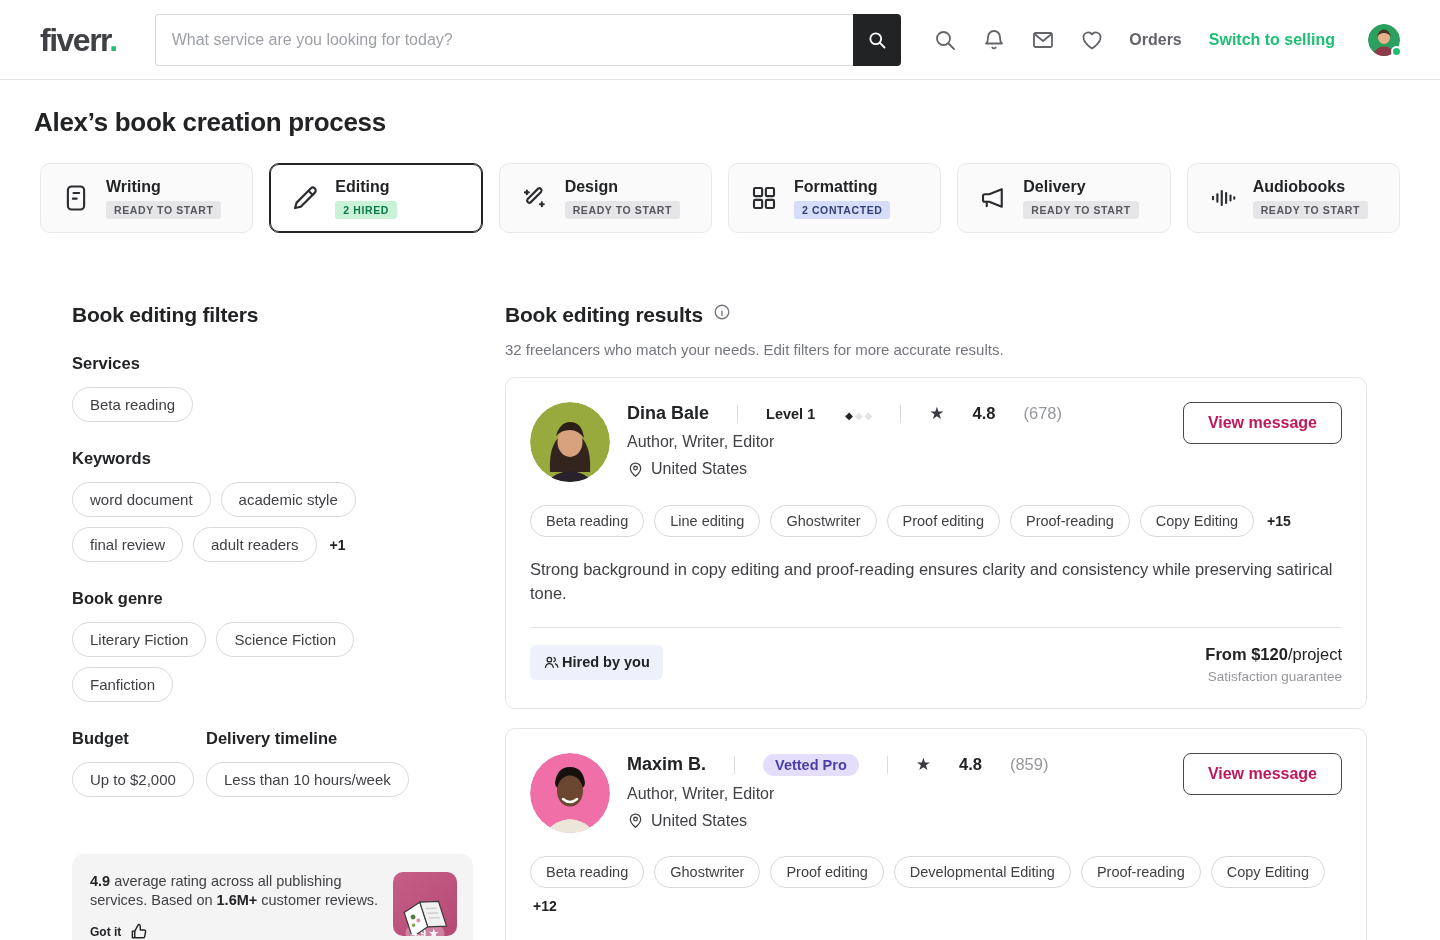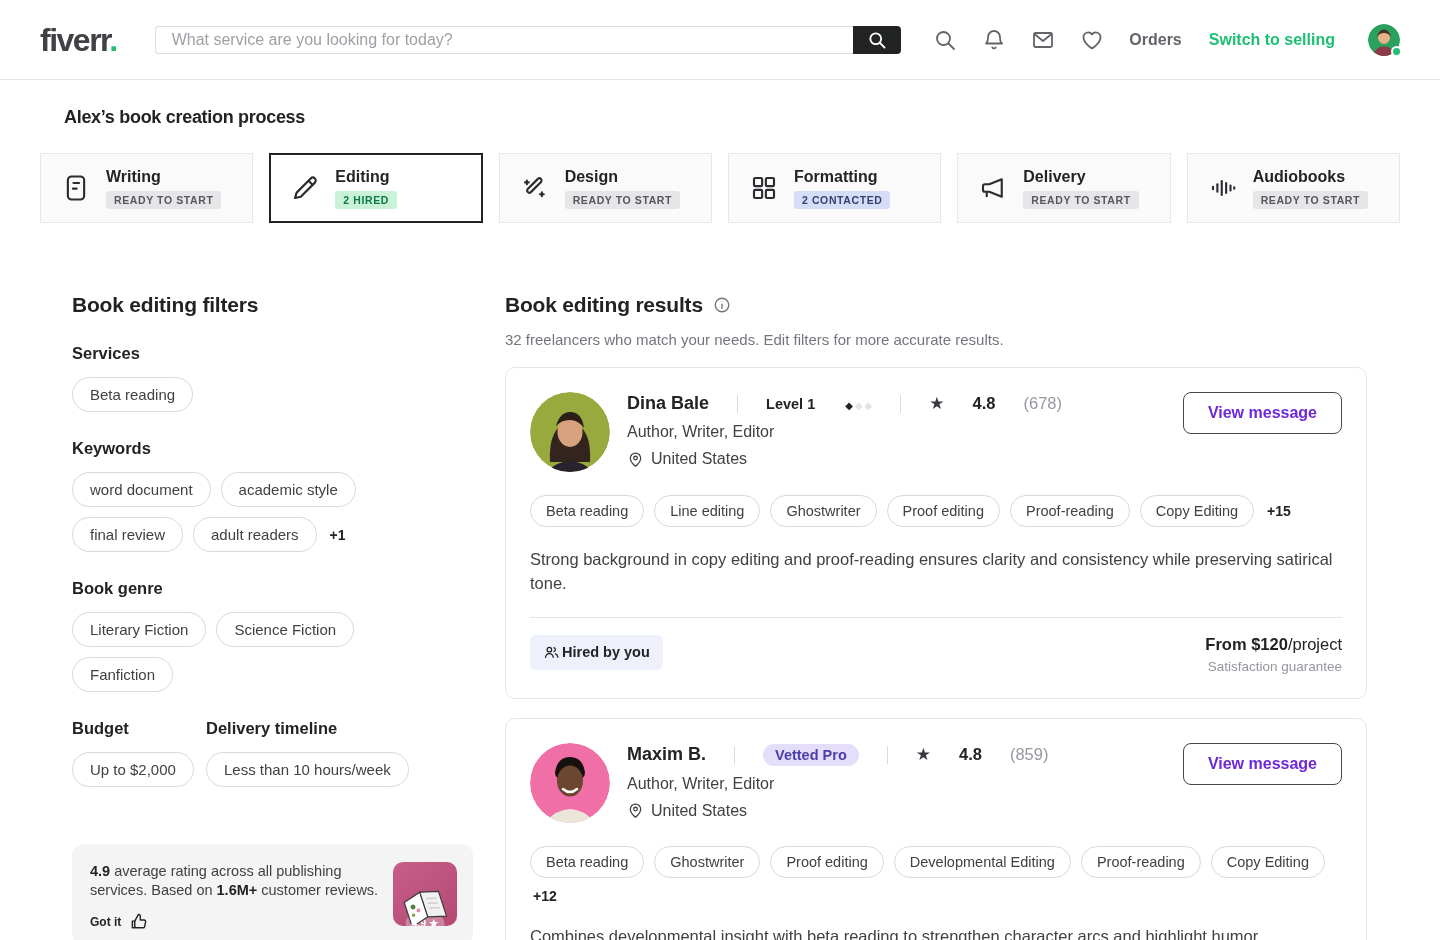--- a/index.html
+++ b/index.html
@@ -3,39 +3,39 @@
 <meta charset="utf-8">
 <style>
   * { box-sizing: border-box; margin: 0; padding: 0; }
   html,body { width:1440px; height:940px; overflow:hidden; background:#fff;
     font-family:"Liberation Sans", sans-serif; color:#222325; }
 
   
   .header { height:80px; border-bottom:1px solid #e4e5e7; display:flex; align-items:center; padding:0 40px; }
   .logo { font-size:32px; font-weight:800; color:#404145; letter-spacing:-1.5px; line-height:1; cursor:pointer; }
   .logo .dot { color:#1dbf73; }
-  .searchbar { display:flex; margin-left:38px; width:746px; height:28px; }
+  .searchbar { display:flex; margin-left:38px; width:746px; height:52px; }
   .searchbar input { flex:1; border:1px solid #dadbdd; border-right:none; border-radius:4px 0 0 4px;
      padding:0 16px; font-size:16px; color:#404145; outline:none; font-family:inherit;}
   .searchbar input::placeholder { color:#9da0a6; }
   .search-btn { width:48px; border:none; background:#222325; border-radius:0 4px 4px 0; display:flex;
      align-items:center; justify-content:center; cursor:pointer; }
   .hdr-right { margin-left:auto; display:flex; align-items:center; gap:25px; }
   .hdr-icon { width:24px; height:24px; color:#62646a; cursor:pointer; display:block; }
   .hdr-link { font-size:16px; color:#62646a; font-weight:600; cursor:pointer; }
   .hdr-link.green { color:#1dbf73; margin-left:2px; }
   .nav-avatar { width:32px; height:32px; border-radius:50%; position:relative; cursor:pointer; margin-left:8px; }
   .nav-avatar svg { display:block; border-radius:50%; }
   .online-dot { position:absolute; right:-2px; bottom:-1px; width:11px; height:11px; border-radius:50%;
      background:#1dbf73; border:2px solid #fff; }
 
   
-  .page-title { margin:27px 64px 0; font-size:18px; font-weight:800; letter-spacing:-0.3px; }
+  .page-title { margin:27px 34px 0; font-size:26px; font-weight:800; letter-spacing:-0.3px; }
   .steps { display:flex; gap:16px; margin:25px 40px 0; }
-  .step { flex:1; height:70px; border:1px solid #e7e8ea; background:#fafafa; border-radius:0;
+  .step { flex:1; height:70px; border:1px solid #e7e8ea; background:#fafafa; border-radius:10px;
      display:flex; align-items:center; padding-left:20px; cursor:pointer; }
   .step.selected { background:#fff; border-color:#222325; box-shadow: inset 0 0 0 1px #222325; }
   .step-icon { width:30px; height:30px; margin-right:15px; color:#2b2c30; flex:none; }
   .step-label { font-size:16px; font-weight:700; }
   .step-status { display:inline-block; margin-top:5px; font-size:10.5px; font-weight:700; letter-spacing:0.6px;
      padding:3px 8px; border-radius:3px; background:#e6e6e8; color:#55575d; }
   .step-status.hired { background:#c9f2d9; color:#0c7a45; }
   .step-status.contacted { background:#d5ddf9; color:#333f70; }
 
   
@@ -62,21 +62,21 @@
   .banner-text b { color:#222325; }
   .banner-cta { margin-top:12px; display:flex; align-items:center; gap:9px; cursor:pointer; }
   .banner-cta span { font-size:12px; font-weight:700; }
   .banner-img { width:64px; height:64px; border-radius:10px; flex:none; position:relative; overflow:hidden;
      background:linear-gradient(140deg,#c75e88 0%,#b44a72 100%); }
   .banner-chip { position:absolute; top:6px; left:50%; transform:translateX(-50%); background:rgba(255,255,255,0.3);
      color:#fff; font-size:10.5px; font-weight:700; padding:1px 6px; border-radius:9px; white-space:nowrap;margin-top:48px; }
   .banner-book { position:absolute; left:10px; bottom:2px; }
 
   
-  .results-head { display:flex; align-items:center; gap:10px; }
+  .results-head { display:flex; gap:10px; }
   .results-title { font-size:21px; font-weight:800; letter-spacing:-0.2px; }
   .info-icon { width:18px; height:18px; color:#74767e; cursor:pointer; }
   .results-sub { margin-top:14px; font-size:15px; color:#74767e; }
 
   .card { border:1px solid #e4e5e7; border-radius:10px; padding:24px; margin-top:19px; background:#fff; }
   .card-head { display:flex; align-items:flex-start; }
   .avatar { width:80px; height:80px; border-radius:50%; overflow:hidden; flex:none; margin-right:17px; }
   .avatar svg { display:block; }
   .card-info { flex:1; padding-top:1px; }
   .name-row { display:flex; align-items:center; gap:28px; }
@@ -87,21 +87,21 @@
   .dmd.empty { color:#e2e3e6; }
   .vetted-badge { background:#e4defb; color:#4b3fa7; font-size:14.5px; font-weight:700;
      padding:3px 12px; border-radius:13px; }
   .star-glyph { font-size:17px; color:#3a3b40; }
   .rate-val { font-size:16.5px; font-weight:800; }
   .rate-cnt { font-size:16.5px; color:#95979d; }
   .roles { margin-top:9px; font-size:16px; color:#404145; }
   .loc-row { margin-top:9px; display:flex; align-items:center; gap:7px; font-size:16px; color:#404145; }
   .loc-row svg { color:#404145; }
   .msg-btn { height:42px; padding:0 24px; border:1px solid #46474b; border-radius:8px; background:#fff;
-     font-size:16px; font-weight:700; color:#6d28d9; cursor:pointer; font-family:inherit; flex:none; }
+     font-size:16px; font-weight:700; color:#be185d; cursor:pointer; font-family:inherit; flex:none; }
   .chips { margin-top:23px; display:flex; gap:10px; align-items:center; flex-wrap:wrap; }
   .chip { border:1px solid #d8d9dd; border-radius:20px; padding:7px 15px; font-size:14.5px; color:#404145;
      background:#fff; cursor:pointer; white-space:nowrap; }
   .desc { margin-top:21px; font-size:16.5px; color:#404145; line-height:1.45; max-width:820px; }
   .card-div { border-top:1px solid #e4e5e7; margin-top:21px; }
   .card-foot { margin-top:17px; display:flex; justify-content:space-between; align-items:flex-start; }
   .hired-badge { display:flex; align-items:center; gap:2px; background:#eef1fb; border-radius:6px;
      padding:9px 13px; font-size:14.5px; font-weight:600; color:#222325; }
   .price-box { text-align:right; }
   .price-line { font-size:16.5px; color:#222325; }

